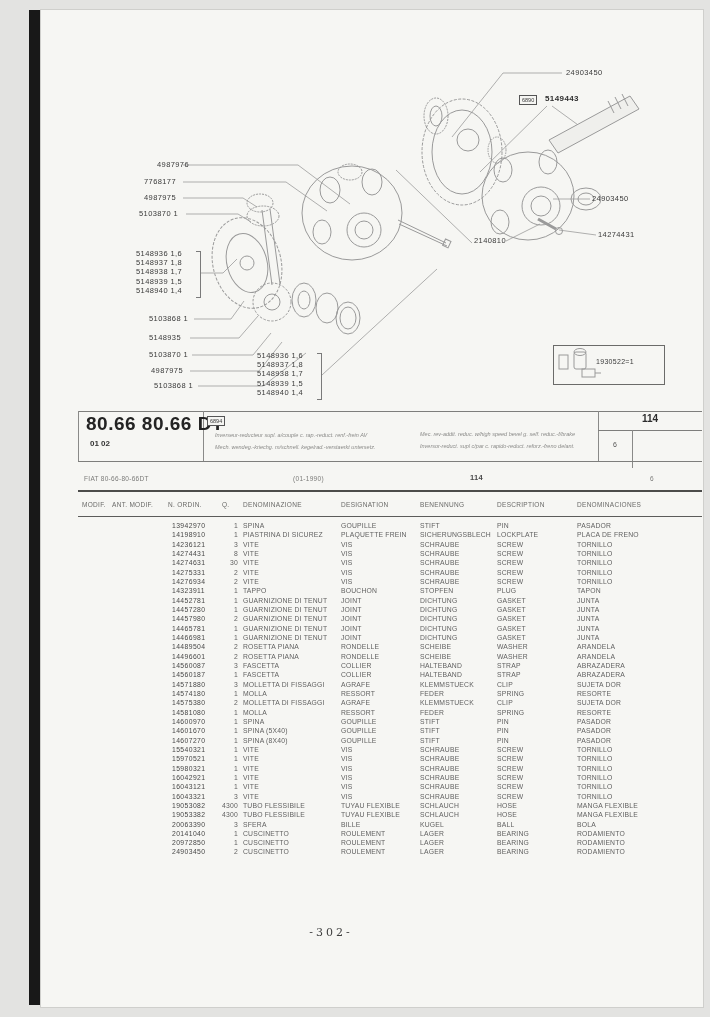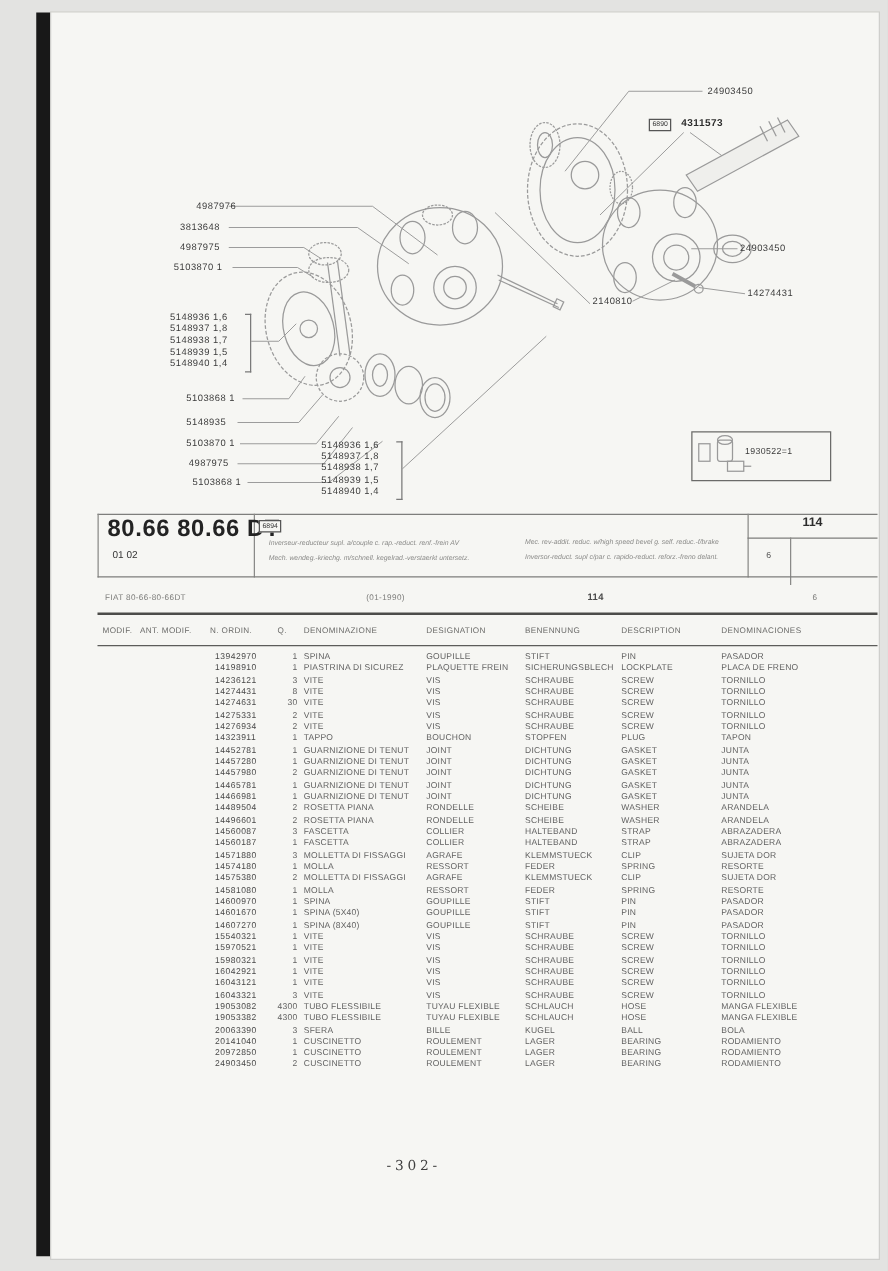--- a/index.html
+++ b/index.html
@@ -20,21 +20,21 @@
   .codebox{position:absolute;z-index:2;border:1px solid #555;font-size:5.5px;
            color:#3a3a3a;padding:1px 2px;background:#f6f6f3;}
   .shim-list{position:absolute;z-index:2;font-size:7.5px;color:#3a3a3a;letter-spacing:.4px;}
   .shim-line{height:9.2px;line-height:9.2px;text-align:center;}
   .bracket{position:absolute;z-index:2;width:4px;
            border-top:1px solid #7a7a7a;border-right:1px solid #7a7a7a;border-bottom:1px solid #7a7a7a;}
   .insetbox{position:absolute;z-index:2;border:1px solid #6b6b69;background:transparent;}
   .inset-label{position:absolute;z-index:3;font-size:7px;color:#3a3a3a;letter-spacing:.3px;}
   
   .model{position:absolute;font-size:19px;font-weight:bold;letter-spacing:.5px;color:#232323;}
-  .modelcode{position:absolute;font-size:8px;font-weight:normal;color:#333;text-align:right;}
+  .modelcode{position:absolute;font-size:8px;font-weight:bold;color:#333;text-align:right;}
   .sectitle{position:absolute;font-size:9px;font-weight:bold;color:#303030;letter-spacing:.2px;white-space:nowrap;}
   .subt{position:absolute;font-size:5.5px;font-style:italic;color:#8a8a88;white-space:nowrap;}
   .pagenum{position:absolute;left:598px;width:104px;text-align:center;font-size:10px;font-weight:bold;color:#2c2c2c;}
   .sheetnum{position:absolute;left:598px;width:34px;text-align:center;font-size:7px;color:#555;}
   
   .subhead{position:absolute;font-size:6.5px;color:#7b7b79;letter-spacing:.3px;white-space:nowrap;}
   .subhead.bold{font-weight:bold;color:#4a4a4a;font-size:7.5px;}
   .thead-span{position:absolute;font-size:6.5px;color:#6a6a68;letter-spacing:.3px;white-space:nowrap;}
   .rows{position:absolute;left:0;top:521px;width:710px;z-index:2;}
   .trow{position:relative;height:9.33px;}
@@ -140,26 +140,26 @@
       <rect x="559" y="355" width="9" height="14"></rect>
       <ellipse cx="580" cy="352" rx="6" ry="3.5"></ellipse>
       <rect x="574" y="352" width="12" height="17" rx="2"></rect>
       <rect x="582" y="369" width="13" height="8"></rect>
       <line x1="595" y1="373" x2="601" y2="373"></line>
     </g>
   </svg>
 
   <div class="callout" style="left:566px;top:68px">24903450</div>
   <div class="codebox" style="left:519px;top:95px">6890</div>
-  <div class="callout big" style="left:545px;top:94px">4311573</div>
+  <div class="callout big" style="left:545px;top:94px">5149443</div>
   <div class="callout" style="left:592px;top:194px">24903450</div>
   <div class="callout" style="left:598px;top:230px">14274431</div>
   <div class="callout" style="left:474px;top:236px">2140810</div>
   <div class="callout" style="left:157px;top:160px">4987976</div>
-  <div class="callout" style="left:144px;top:177px">3813648</div>
+  <div class="callout" style="left:144px;top:177px">7768177</div>
   <div class="callout" style="left:144px;top:193px">4987975</div>
   <div class="callout" style="left:139px;top:209px">5103870 1</div>
   <div class="shim-list" style="left:136px;top:249px">
       <div class="shim-line">5148936 1,6</div>
       <div class="shim-line">5148937 1,8</div>
       <div class="shim-line">5148938 1,7</div>
       <div class="shim-line">5148939 1,5</div>
       <div class="shim-line">5148940 1,4</div>
     </div>
   <div class="bracket" style="left:196px;top:251px;height:45px"></div>

